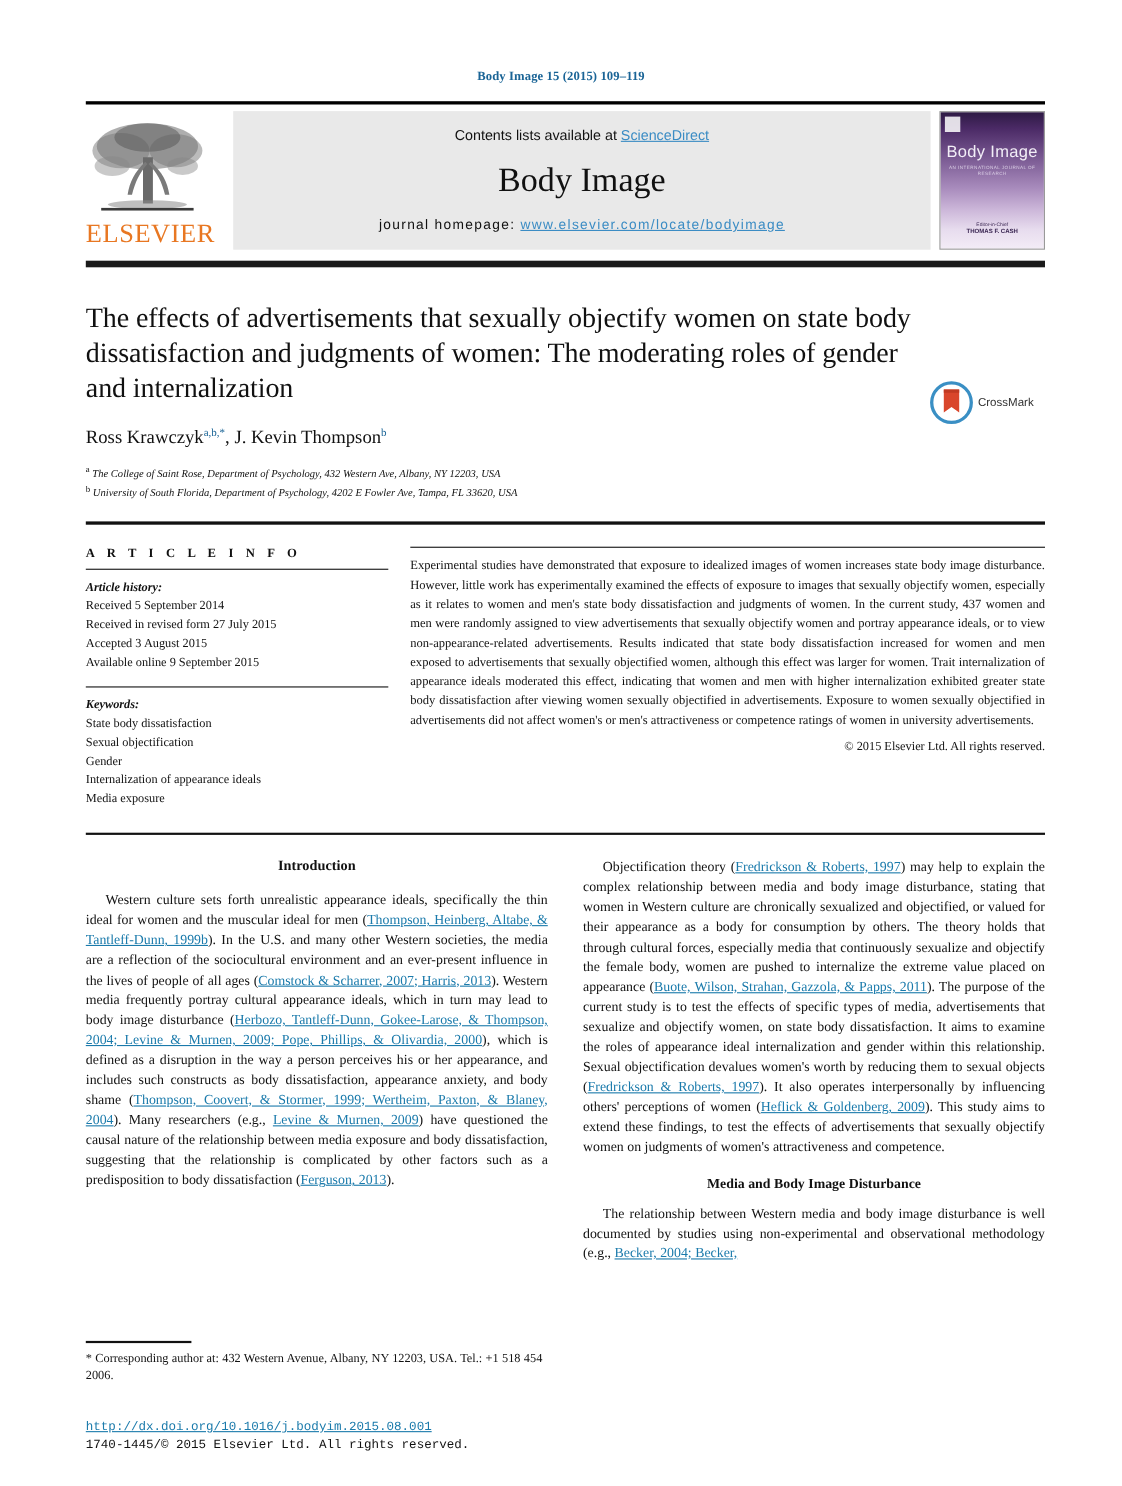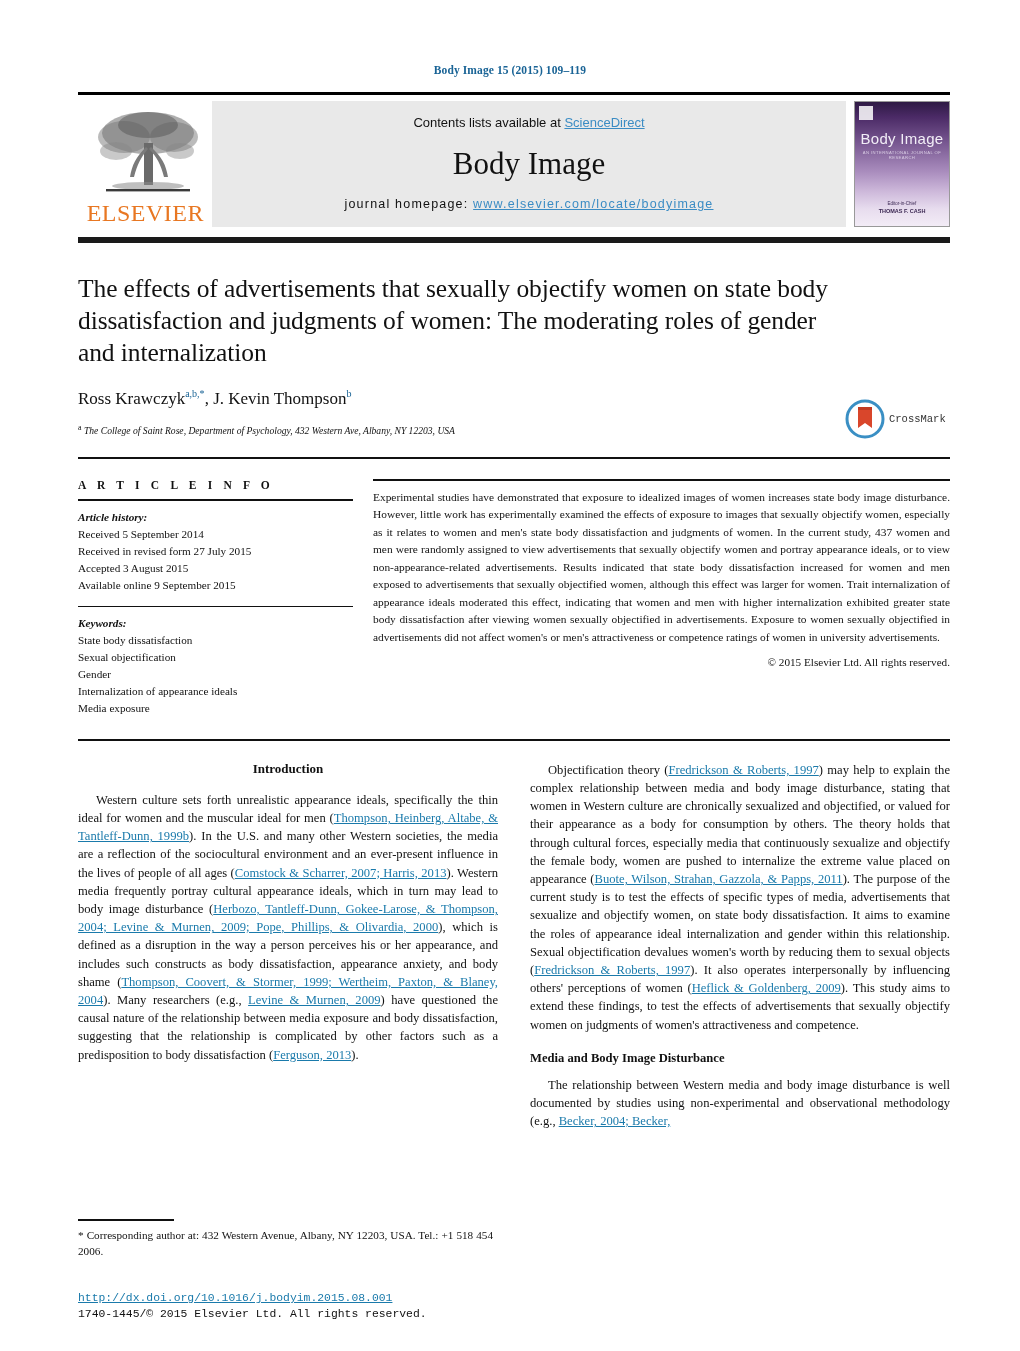--- a/index.html
+++ b/index.html
@@ -43,21 +43,21 @@
     display: flex;
     align-items: stretch;
     height: 126px;
     margin-top: 6px;
   }
   .elsevier-logo {
     width: 126px;
     flex: 0 0 126px;
     display: flex;
     flex-direction: column;
-    align-items: flex-end;
+    align-items: flex-start;
     justify-content: flex-end;
     padding-bottom: 2px;
   }
   .tree-svg { display:block; }
   .elsevier-word {
     font-family: "Liberation Serif", serif;
     font-size: 24px;
     letter-spacing: 0.5px;
     color: #E87722;
     line-height: 1;
@@ -141,21 +141,21 @@
   .thick-rule {
     margin: 10px 70px 0 78px;
     height: 6px;
     background: #1a1a1a;
   }
 
   
   .title-block {
     margin: 30px 70px 0 78px;
     display: flex;
-    align-items: flex-end;
+    align-items: center;
   }
   .title-main { flex: 1 1 auto; padding-right: 14px; }
   .paper-title {
     font-family: "Liberation Serif", serif;
     font-size: 25.5px;
     line-height: 1.26;
     font-weight: normal;
     color: #111;
     margin: 0;
     letter-spacing: -0.1px;
@@ -178,21 +178,21 @@
   }
   .affils sup { font-style: normal; font-size: 8px; }
   .crossmark {
     flex: 0 0 105px;
     display: flex;
     align-items: center;
     gap: 4px;
     padding-top: 2px;
   }
   .crossmark-label {
-    font-family: Liberation Mono, monospace;
+    font-family: Liberation Sans, sans-serif;
     font-size: 10.5px;
     color: #333;
   }
 
   
   .rule-med {
     margin: 0 70px 0 78px;
     height: 2.4px;
     background: #111;
   }
@@ -264,20 +264,21 @@
     font-size: 13px;
     margin: 0 0 14px 0;
     color: #111;
   }
   .h-left {
     font-family: "Liberation Serif", serif;
     font-weight: bold;
     font-size: 12.6px;
     margin: 17px 0 10px 0;
     color: #111;
+    text-align: center;
   }
   p.para {
     font-family: "Liberation Serif", serif;
     font-size: 12.6px;
     line-height: 1.445;
     text-align: justify;
     text-indent: 18px;
     margin: 0 0 2px 0;
     color: #111;
   }
@@ -378,20 +379,21 @@
 
   <div class="title-block">
     <div class="title-main">
       <h1 class="paper-title">The effects of advertisements that sexually objectify women on state body dissatisfaction and judgments of women: The moderating roles of gender and internalization</h1>
       <div class="authors">
         <span>Ross Krawczyk</span><sup class="star">a,b,*</sup>,
         <span>J. Kevin Thompson</span><sup>b</sup>
       </div>
       <div class="affils">
         <div><sup>a</sup> <span>The College of Saint Rose, Department of Psychology, 432 Western Ave, Albany, NY 12203, USA</span></div>
+        <div><sup>b</sup> <span>University of South Florida, Department of Psychology, 4202 E Fowler Ave, Tampa, FL 33620, USA</span></div>
       </div>
     </div>
     <div class="crossmark">
       <svg width="40" height="40" viewBox="0 0 40 40">
         <circle cx="20" cy="20" r="18" fill="#ffffff" stroke="#3a8fc4" stroke-width="3"></circle>
         <path d="M13 8 L27 8 L27 29 L20 24 L13 29 Z" fill="#d9462b"></path>
         <path d="M13 8 L27 8 L27 11 L13 11 Z" fill="#c03a22"></path>
       </svg>
       <span class="crossmark-label">CrossMark</span>
     </div>

